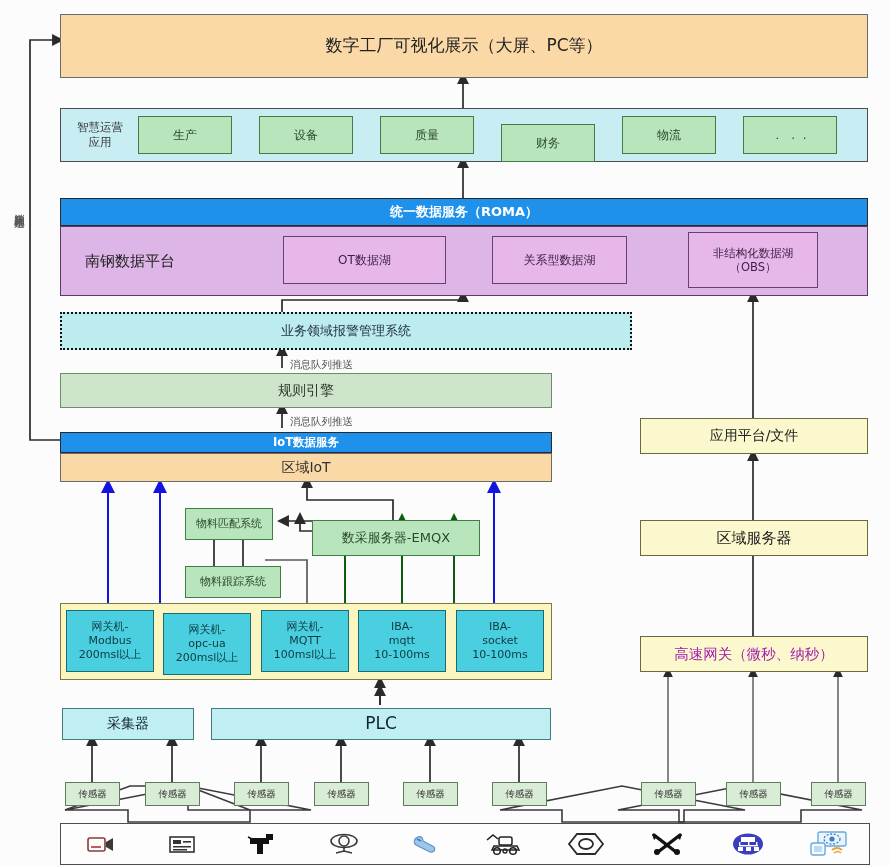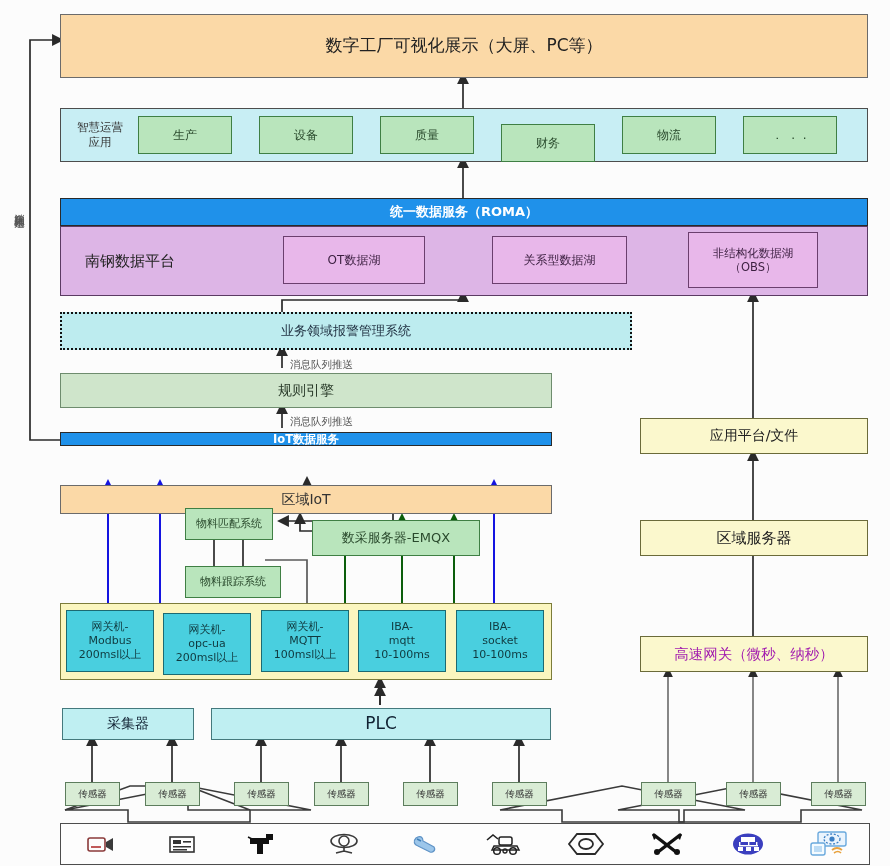--- a/index.html
+++ b/index.html
@@ -125,33 +125,33 @@
   <div class="box green" style="left:138px;top:116px;width:94px;height:38px;font-size:12px;color:#2a4a2d;">生产</div>
   <div class="box green" style="left:259px;top:116px;width:94px;height:38px;font-size:12px;color:#2a4a2d;">设备</div>
   <div class="box green" style="left:380px;top:116px;width:94px;height:38px;font-size:12px;color:#2a4a2d;">质量</div>
   <div class="box green" style="left:501px;top:124px;width:94px;height:38px;font-size:12px;color:#2a4a2d;">财务</div>
   <div class="box green" style="left:622px;top:116px;width:94px;height:38px;font-size:12px;color:#2a4a2d;">物流</div>
   <div class="box green" style="left:743px;top:116px;width:94px;height:38px;font-size:12px;color:#2a4a2d;letter-spacing:2px;">． . .</div>
 
   <div class="box blue" style="left:60px;top:198px;width:808px;height:28px;font-size:13px;font-weight:bold;">统一数据服务（ROMA）</div>
   <div class="box purpleband" style="left:60px;top:226px;width:808px;height:70px;justify-content:flex-start;"></div>
   <div class="lbl" style="left:85px;top:246px;width:180px;height:30px;font-size:15px;color:#222;justify-content:flex-start;">南钢数据平台</div>
-  <div class="box purple" style="left:283px;top:236px;width:142px;height:48px;font-size:12px;color:#3b1f40;">OT数据湖</div>
+  <div class="box purple" style="left:283px;top:236px;width:163px;height:48px;font-size:12px;color:#3b1f40;">OT数据湖</div>
   <div class="box purple" style="left:492px;top:236px;width:135px;height:48px;font-size:12px;color:#3b1f40;">关系型数据湖</div>
   <div class="box purple" style="left:688px;top:232px;width:130px;height:56px;font-size:11.5px;color:#3b1f40;white-space:pre-line;">非结构化数据湖
 （OBS）</div>
 
   <div class="box dashcyan" style="left:60px;top:312px;width:572px;height:38px;font-size:13px;color:#234;">业务领域报警管理系统</div>
   <div class="mq" style="left:290px;top:358px;">消息队列推送</div>
 
   <div class="box greenband" style="left:60px;top:373px;width:492px;height:35px;font-size:14px;color:#2b3c2b;">规则引擎</div>
   <div class="mq" style="left:290px;top:415px;">消息队列推送</div>
 
-  <div class="box blue" style="left:60px;top:432px;width:492px;height:14px;font-size:11.5px;font-weight:bold;">IoT数据服务</div>
-  <div class="box orange" style="left:60px;top:453px;width:492px;height:29px;font-size:14px;color:#333;margin-top:32px;">区域IoT</div>
+  <div class="box blue" style="left:60px;top:432px;width:492px;height:21px;font-size:11.5px;font-weight:bold;">IoT数据服务</div>
+  <div class="box orange" style="left:60px;top:453px;width:492px;height:29px;font-size:14px;color:#333;">区域IoT</div>
 
   <div class="box green" style="left:185px;top:508px;width:88px;height:32px;font-size:11px;color:#2a4a2d;">物料匹配系统</div>
   <div class="box green" style="left:185px;top:566px;width:96px;height:32px;font-size:11px;color:#2a4a2d;">物料跟踪系统</div>
   <div class="box green" style="left:312px;top:520px;width:168px;height:36px;font-size:13px;color:#2a4a2d;">数采服务器-EMQX</div>
 
   <div class="box yellow" style="left:60px;top:603px;width:492px;height:77px;"></div>
   <div class="box teal" style="left:66px;top:610px;width:88px;height:62px;font-size:11px;color:#103a3f;white-space:pre-line;">网关机-
 Modbus
 200msl以上</div>
   <div class="box teal" style="left:163px;top:613px;width:88px;height:62px;font-size:11px;color:#103a3f;white-space:pre-line;">网关机-

